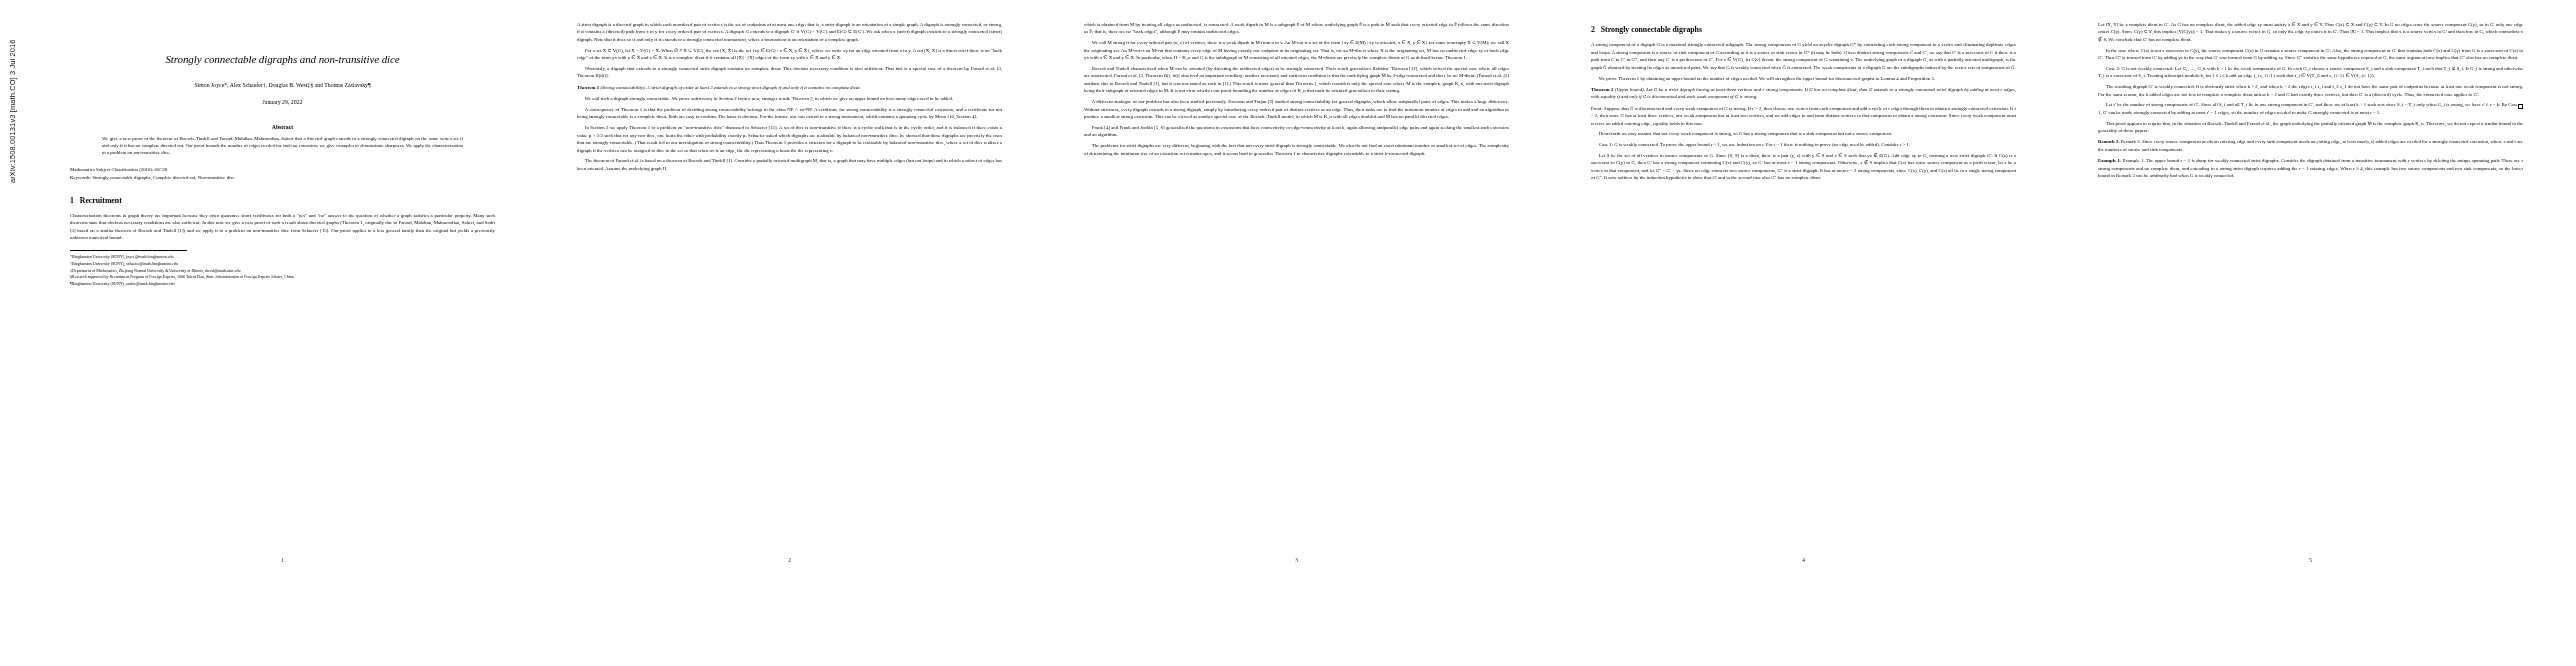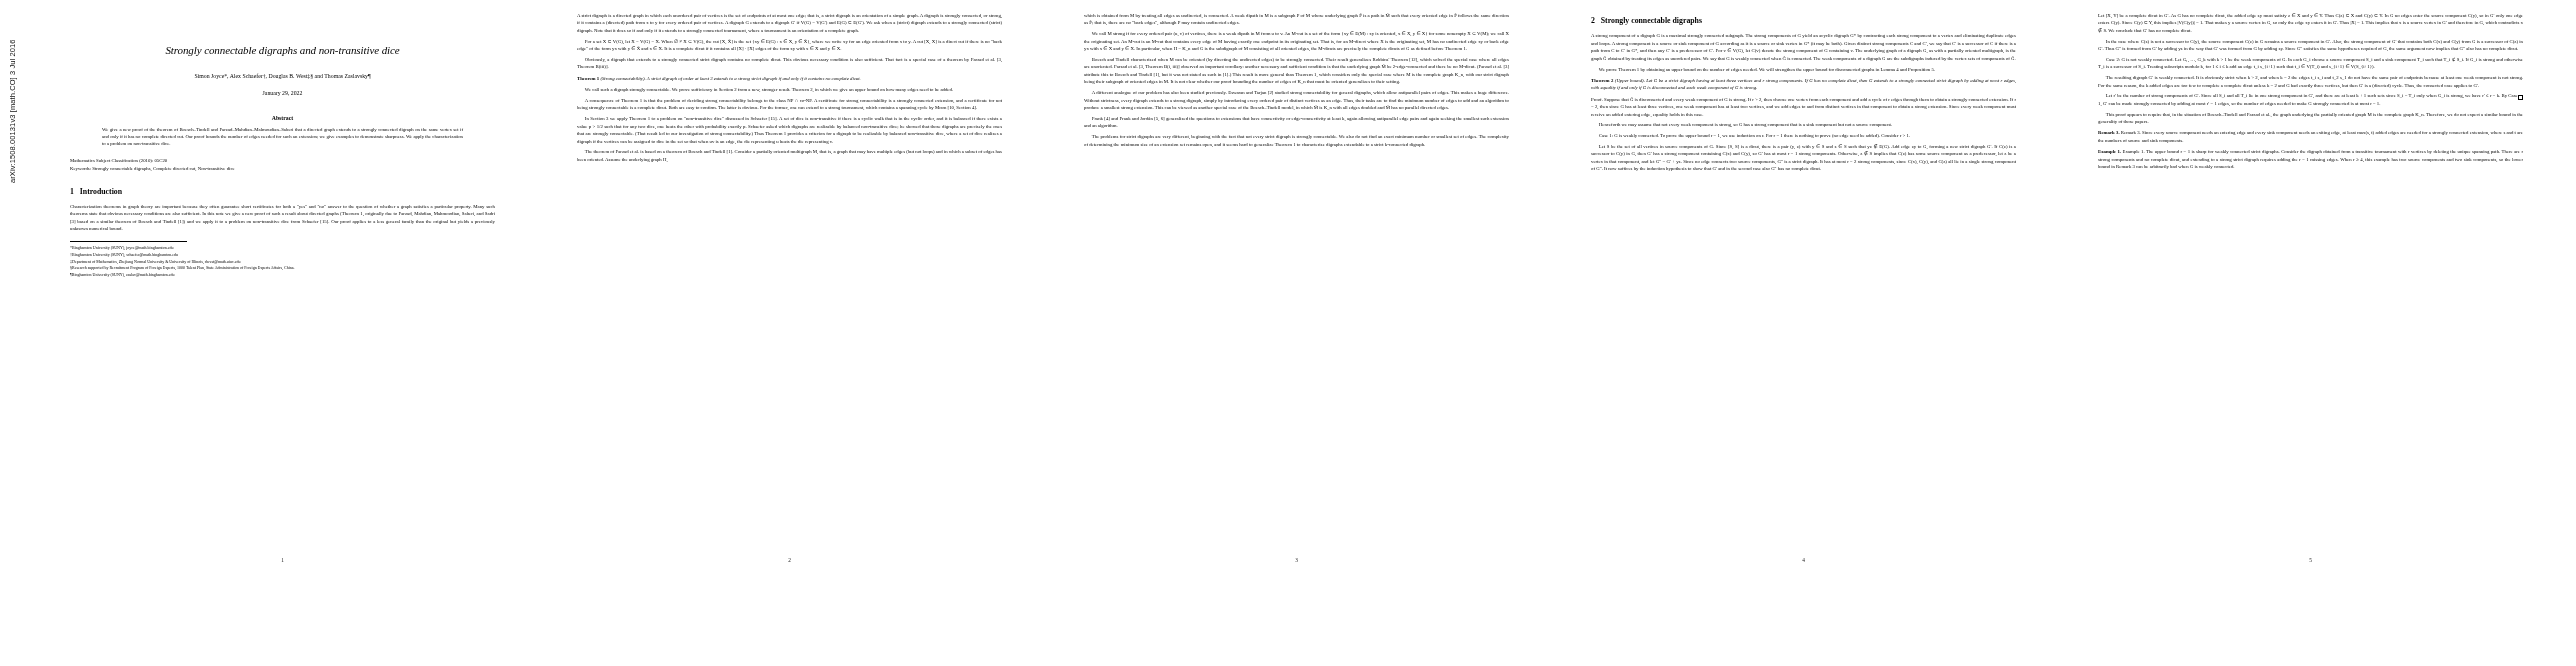--- a/index.html
+++ b/index.html
@@ -39,21 +39,21 @@
     width: 2534px;
     height: 667px;
     display: flex;
     flex-direction: row;
   }
   .page {
     position: relative;
     width: 507px;
     height: 586px;
     box-sizing: border-box;
-    padding: 12px 41px 0 41px;
+    padding: 21px 41px 0 41px;
   }
   .page-inner {
     width: 425px;
     height: 597px;
     overflow: hidden;
     position: relative;
   }
   .folio {
     position: absolute;
     bottom: 23px;
@@ -161,21 +161,21 @@
       <div class="page-inner">
         <div class="title">Strongly connectable digraphs and non-transitive dice</div>
         <div class="authors">Simon Joyce*, Alex Schaefer†, Douglas B. West‡§ and Thomas Zaslavsky¶</div>
         <div class="date">January 29, 2022</div>
         <div class="abstract-head">Abstract</div>
         <div class="abstract-body">We give a new proof of the theorem of Boesch–Tindell and Farzad–Mahdian–Malmoudian–Saberi that a directed graph extends to a strongly connected digraph on the same vertex set if and only if it has no complete directed cut. Our proof bounds the number of edges needed for such an extension; we give examples to demonstrate sharpness. We apply the characterization to a problem on non-transitive dice.</div>
         <div class="msc">Mathematics Subject Classification (2010): 05C20</div>
         <div class="kw">Keywords: Strongly connectable digraphs, Complete directed cut, Non-transitive dice</div>
 
         <h2 class="sec">
-          <span>1</span>&nbsp;&nbsp;&nbsp;<span>Introduction</span>
+          <span>1</span>&nbsp;&nbsp;&nbsp;<span>Recruitment</span>
         </h2>
         <p class="body noind">Characterization theorems in graph theory are important because they often guarantee short certificates for both a "yes" and "no" answer to the question of whether a graph satisfies a particular property. Many such theorems state that obvious necessary conditions are also sufficient. In this note we give a new proof of such a result about directed graphs (Theorem 1, originally due to Farzad, Mahdian, Mahmoodian, Saberi, and Sadri [3] based on a similar theorem of Boesch and Tindell [1]) and we apply it to a problem on non-transitive dice from Schaefer [15]. Our proof applies to a less general family than the original but yields a previously unknown numerical bound.</p>
 
         <div class="footnote-rule"></div>
         <div class="footnotes">
           <div>*Binghamton University (SUNY), joyce@math.binghamton.edu</div>
           <div>†Binghamton University (SUNY), schaefer@math.binghamton.edu</div>
           <div>‡Department of Mathematics, Zhejiang Normal University &amp; University of Illinois, dwest@math.uiuc.edu</div>
           <div>§Research supported by Recruitment Program of Foreign Experts, 1000 Talent Plan, State Administration of Foreign Experts Affairs, China.</div>
           <div>¶Binghamton University (SUNY), zaslav@math.binghamton.edu</div>

